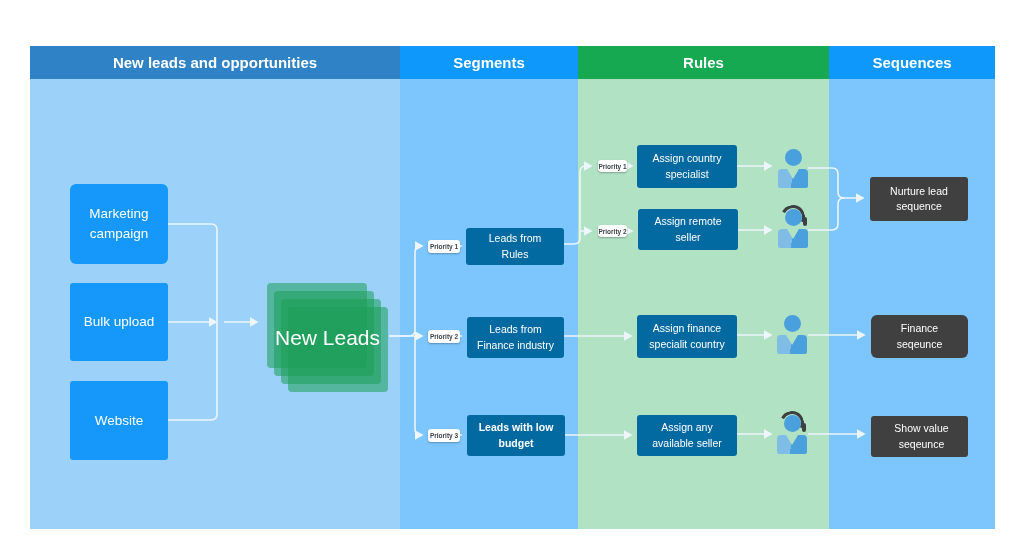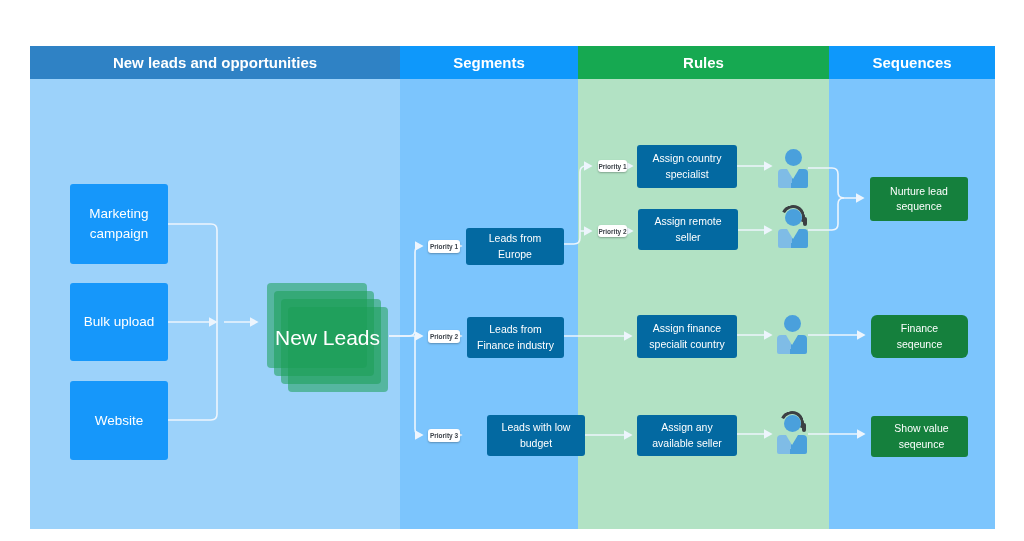--- a/index.html
+++ b/index.html
@@ -22,35 +22,35 @@
   .col-leads    .col-body { background:#9cd2fa; }
   .col-segments .col-body { background:#7cc5fd; }
   .col-rules    .col-body { background:#b2e2c4; }
   .col-seq      .col-body { background:#7cc5fd; }
 
   
   .node { position:absolute; display:flex; align-items:center; justify-content:center;
           text-align:center; color:#ffffff; border-radius:3px; line-height:1.45; }
   .node-blue   { background:#1697fa; font-size:13.5px; }
   .node-green  { background:#0369a1; font-size:10.5px; padding:2px 8px; }
-  .node-purple { background:#15803d; font-size:10.5px; padding:2px 8px; }
-
-  .src-marketing { left:70px; top:168px; width:98px; height:80px; padding:0 10px; }
+  .node-purple { background:#404040; font-size:10.5px; padding:2px 8px; }
+
+  .src-marketing { left:70px; top:168px; width:98px; height:80px; padding:0 10px;border-radius:6px; }
   .src-bulk      { left:70px; top:267px; width:98px; height:78px; }
   .src-website   { left:70px; top:365px; width:98px; height:79px; }
 
   
   .stack-layer { position:absolute; width:100px; height:85px; background:rgba(27,158,86,0.55); border-radius:4px; }
   .stack-text  { position:absolute; left:267px; top:267px; width:121px; height:109px;
                  display:flex; align-items:center; justify-content:center; text-align:center;
                  color:#fff; font-size:21px; line-height:1.6; }
 
   .seg-europe  { left:466px; top:212px; width:98px; height:37px; }
   .seg-finance { left:467px; top:301px; width:97px; height:41px; }
-  .seg-budget  { left:487px; top:399px; width:98px; height:41px; }
+  .seg-budget  { left:467px; top:399px; width:98px; height:41px;font-weight:bold; }
 
   .rule-country { left:637px; top:129px; width:100px; height:43px; }
   .rule-remote  { left:638px; top:193px; width:100px; height:41px; }
   .rule-finance { left:637px; top:299px; width:100px; height:43px; }
   .rule-any     { left:637px; top:399px; width:100px; height:41px; }
 
   .seq-nurture { left:870px; top:161px; width:98px; height:44px; }
   .seq-finance { left:871px; top:299px; width:97px; height:43px;border-radius:6px; }
   .seq-value   { left:871px; top:400px; width:97px; height:41px;padding-left:12px; }
 
@@ -151,21 +151,21 @@
     <div class="stack-layer" style="left:274px; top:275px;"></div>
     <div class="stack-layer" style="left:281px; top:283px;"></div>
     <div class="stack-layer" style="left:288px; top:291px;"></div>
     <div class="stack-text">New Leads</div>
   </div>
 
   <div class="pill pill-s1">Priority 1</div>
   <div class="pill pill-s2">Priority 2</div>
   <div class="pill pill-s3">Priority 3</div>
 
-  <div class="node node-green seg-europe">Leads from Europe</div>
+  <div class="node node-green seg-europe">Leads from Rules</div>
   <div class="node node-green seg-finance">Leads from Finance industry</div>
   <div class="node node-green seg-budget">Leads with low budget</div>
 
   <div class="pill pill-r1">Priority 1</div>
   <div class="pill pill-r2">Priority 2</div>
 
   <div class="node node-green rule-country">Assign country specialist</div>
   <div class="node node-green rule-remote">Assign remote seller</div>
   <div class="node node-green rule-finance">Assign finance specialit country</div>
   <div class="node node-green rule-any">Assign any available seller</div>

